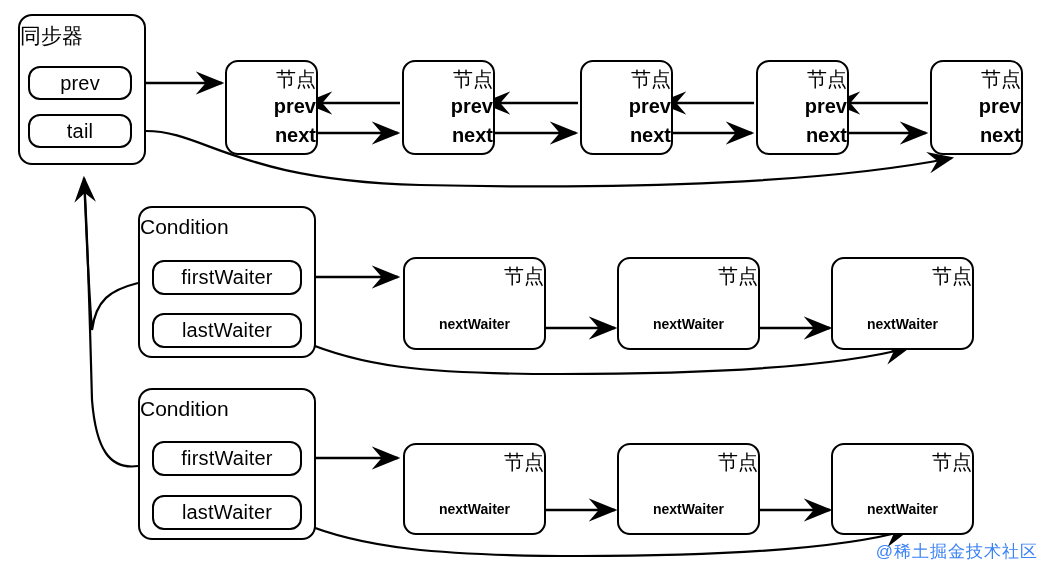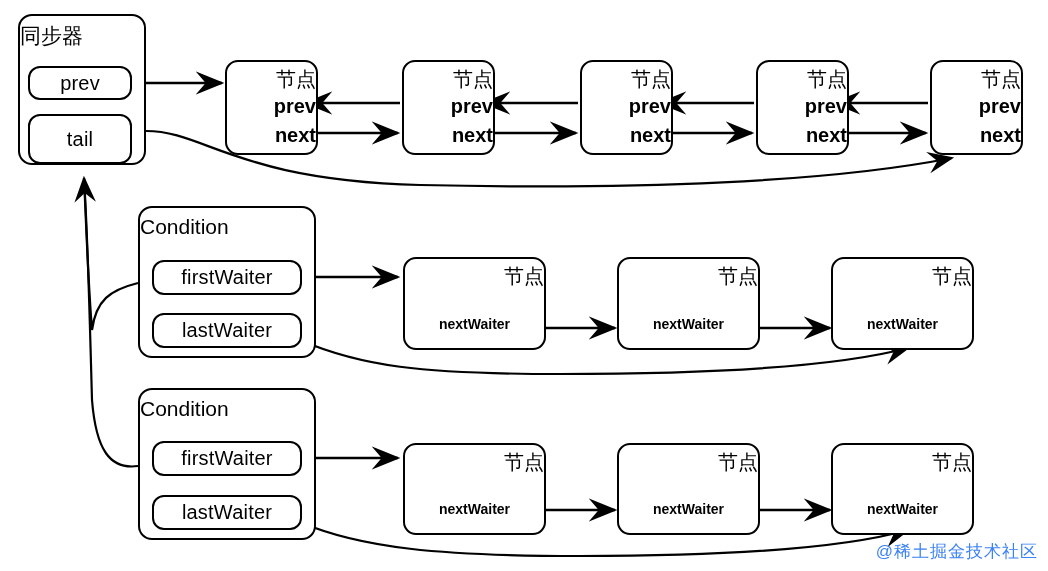--- a/index.html
+++ b/index.html
@@ -140,21 +140,21 @@
 
     <path d="M138,466 C 110,470 96,450 92,400 C 90,330 88,240 84,178" fill="none" stroke="#000" stroke-width="2.2"></path>
   </svg>
 
   <div class="box" style="left:18px; top:14px; width:128px; height:151px;">
     <div class="container-title" style="top:6px;">同步器</div>
   </div>
   <div class="pill" style="left:28px; top:66px; width:104px; height:34px;">
     <span>prev</span>
   </div>
-  <div class="pill" style="left:28px; top:114px; width:104px; height:50px;">
+  <div class="pill" style="left:28px; top:114px; width:104px; height:34px;">
     <span>tail</span>
   </div>
 
   <div class="node-box" style="left:225px; top:60px; width:93px; height:95px;">
     <div class="node-title">节点</div>
     <div class="node-field" style="top:33px;">prev</div>
     <div class="node-field" style="top:62px;">next</div>
   </div>
 
   <div class="node-box" style="left:402px; top:60px; width:93px; height:95px;">

